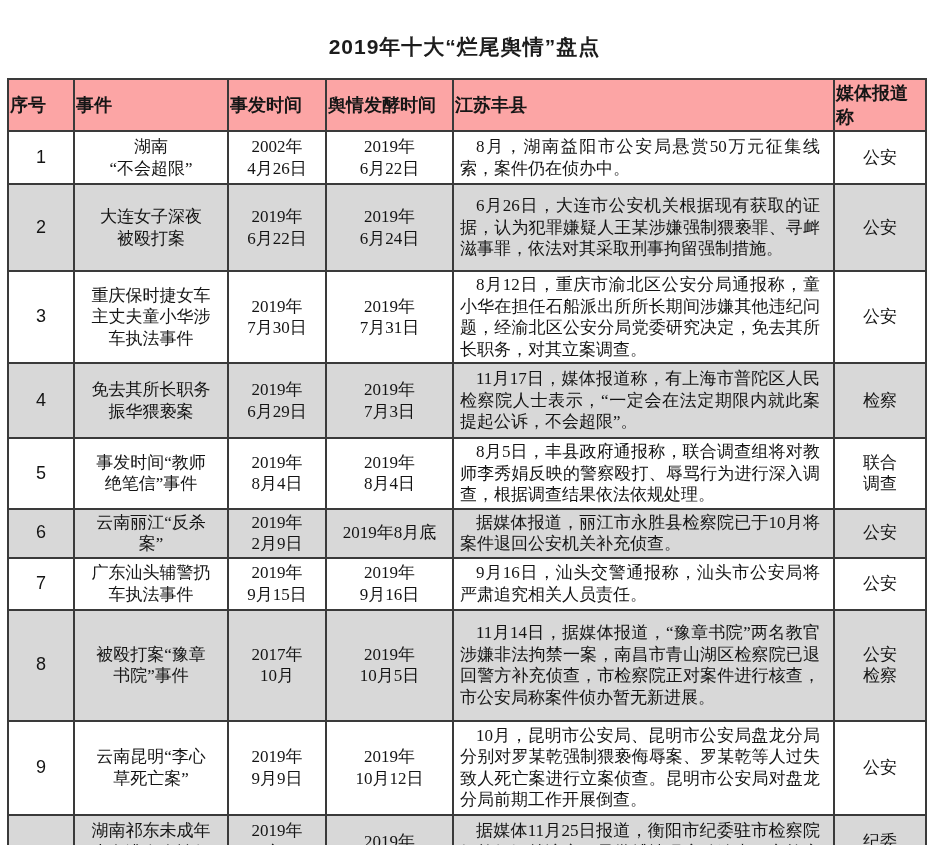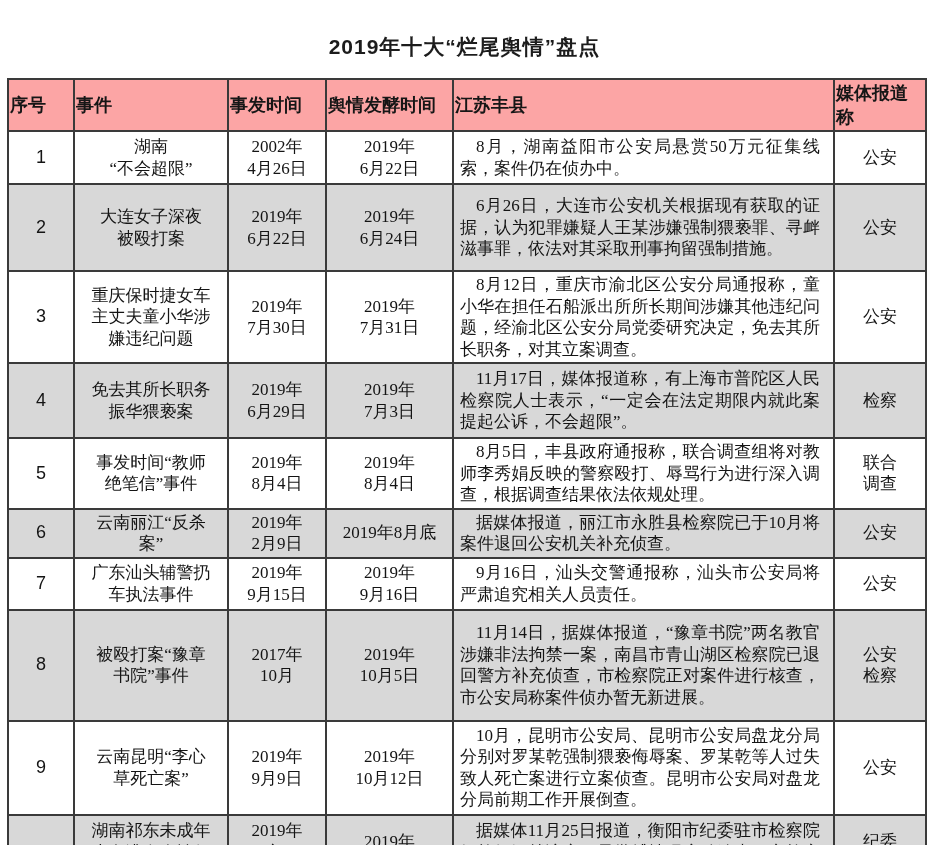--- a/index.html
+++ b/index.html
@@ -126,21 +126,21 @@
 6月22日</td>
       <td>2019年
 6月24日</td>
       <td class="progress">6月26日，大连市公安机关根据现有获取的证据，认为犯罪嫌疑人王某涉嫌强制猥亵罪、寻衅滋事罪，依法对其采取刑事拘留强制措施。</td>
       <td>公安</td>
     </tr>
     <tr class="r3">
       <td class="num">3</td>
       <td>重庆保时捷女车
 主丈夫童小华涉
-嫌违纪问题</td>
+车执法事件</td>
       <td>2019年
 7月30日</td>
       <td>2019年
 7月31日</td>
       <td class="progress">8月12日，重庆市渝北区公安分局通报称，童小华在担任石船派出所所长期间涉嫌其他违纪问题，经渝北区公安分局党委研究决定，免去其所长职务，对其立案调查。</td>
       <td>公安</td>
     </tr>
     <tr class="r4 shaded">
       <td class="num">4</td>
       <td>免去其所长职务

